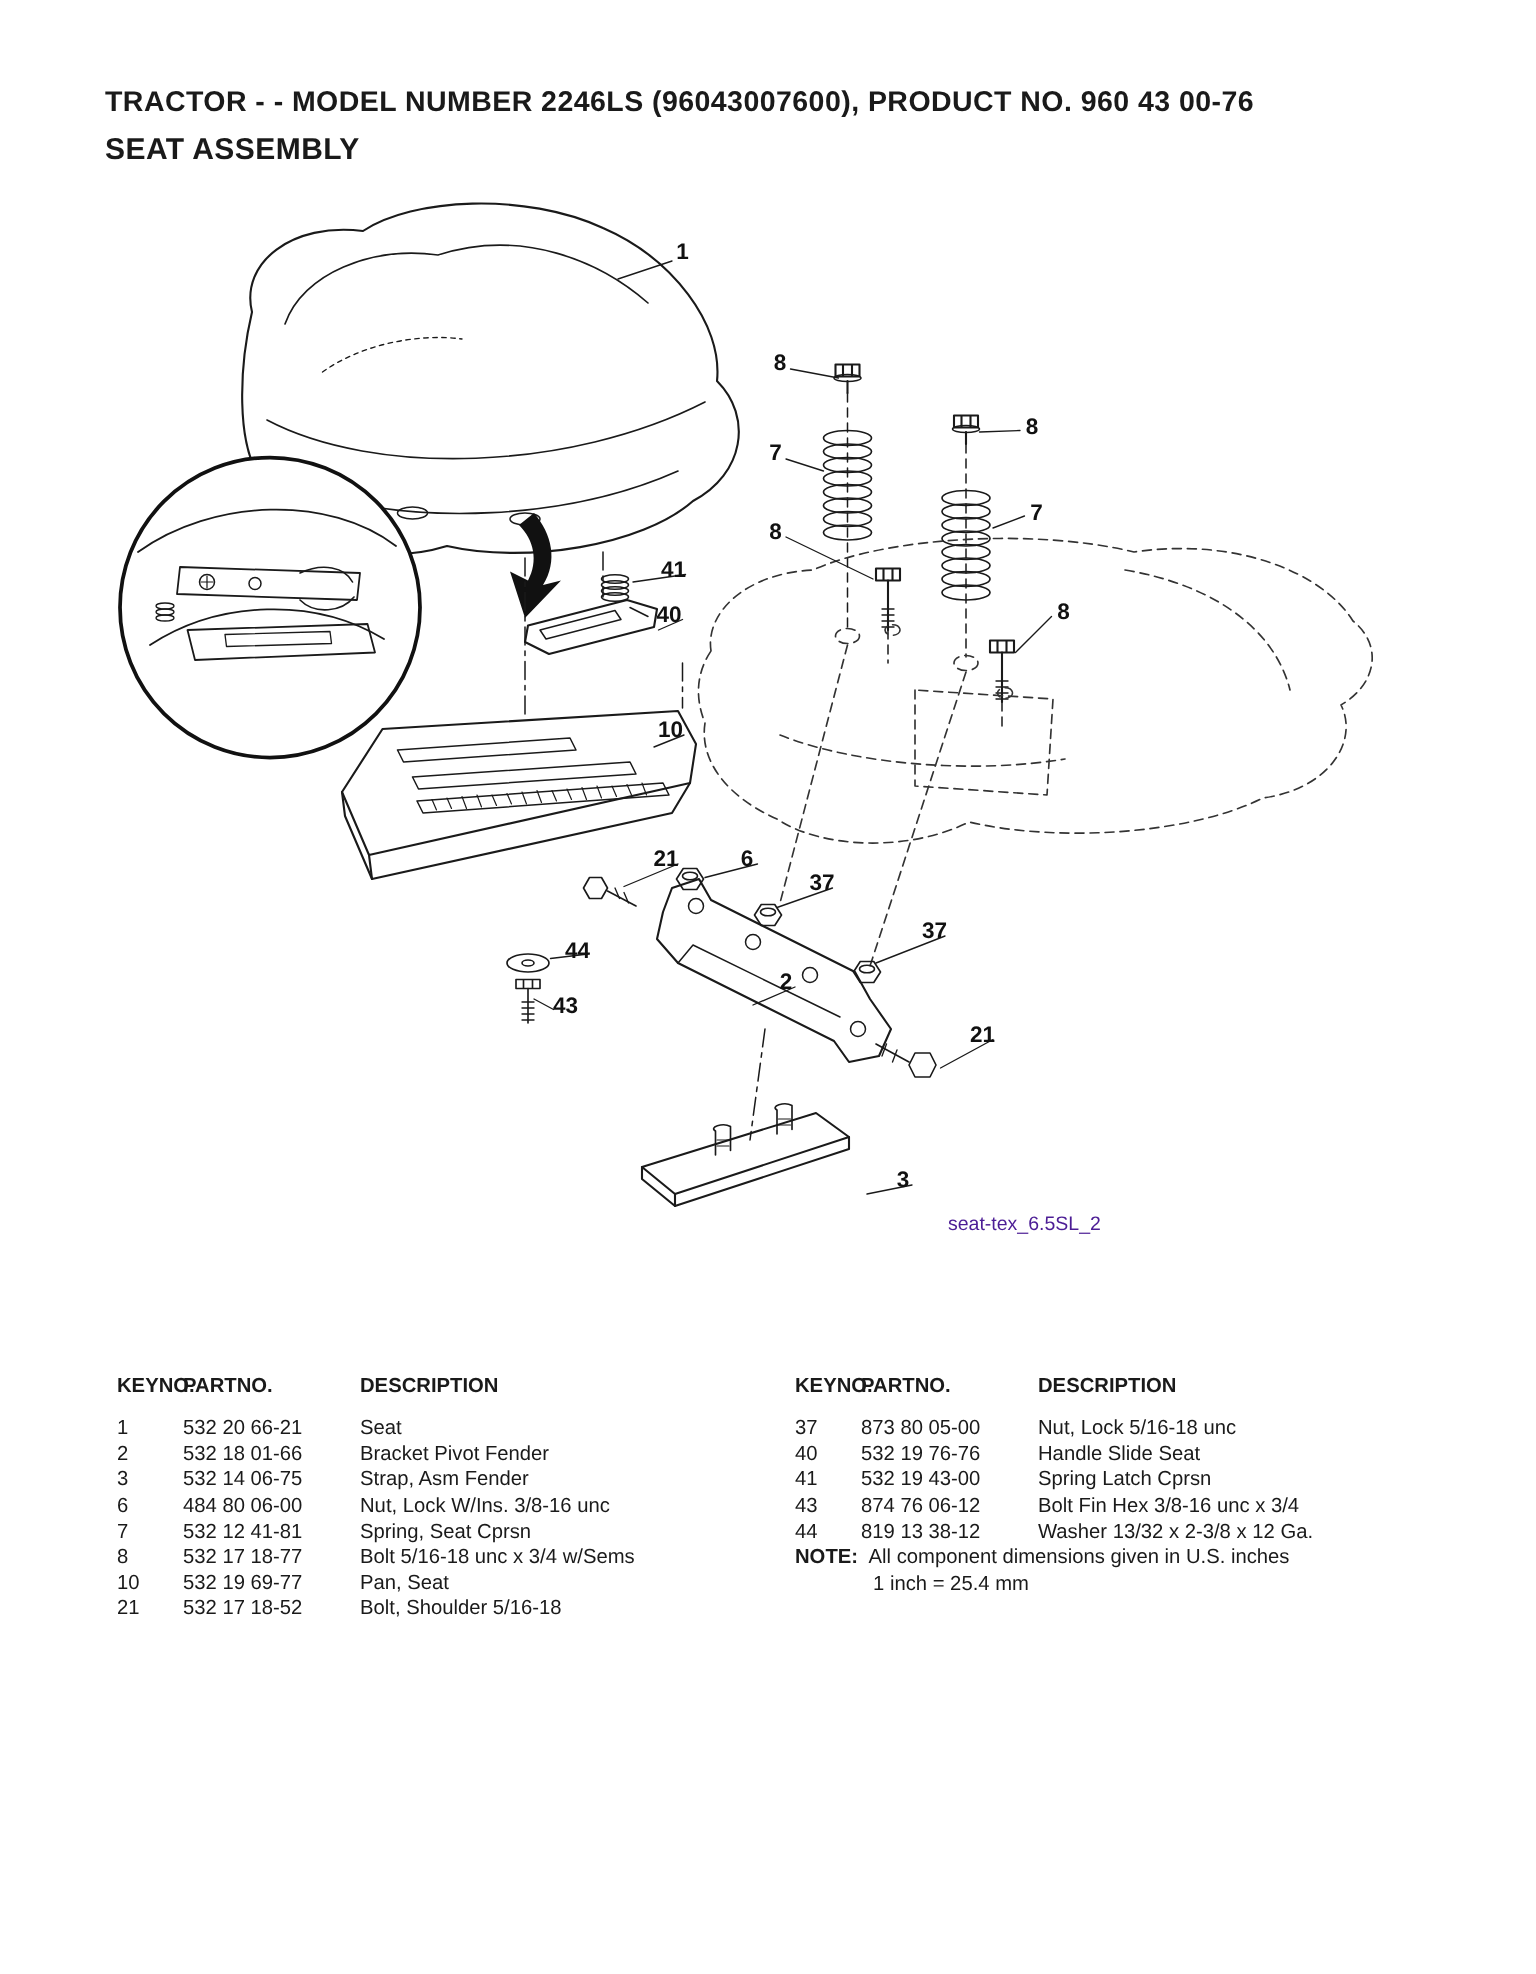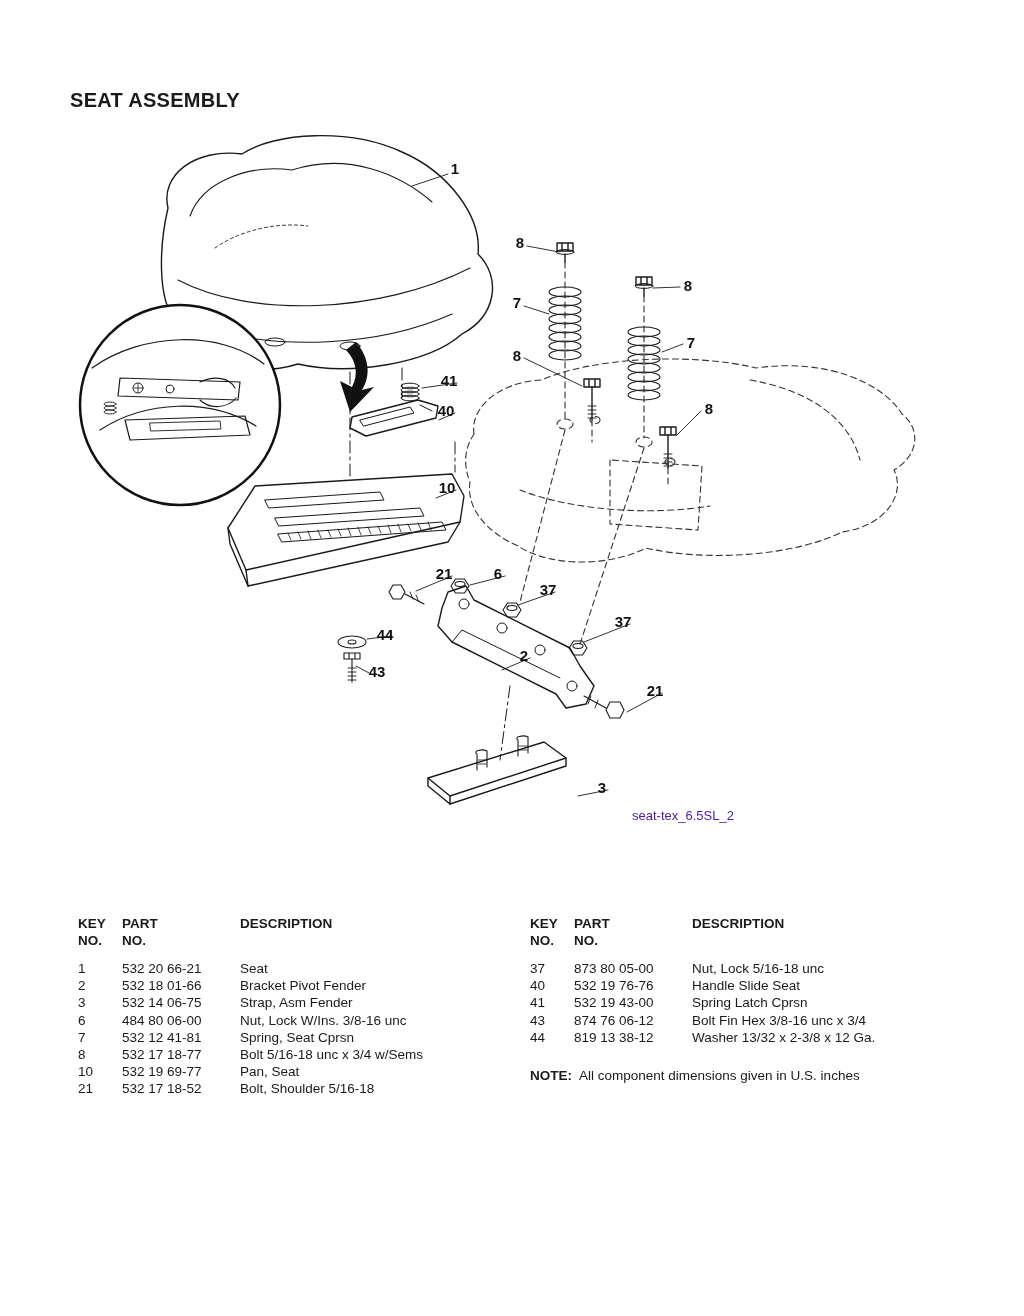--- a/index.html
+++ b/index.html
@@ -10,35 +10,36 @@
          white-space:nowrap;letter-spacing:.3px}
   .subtitle{position:absolute;left:70px;top:89px;font-size:20px;font-weight:bold;letter-spacing:.3px}
   .diagram{position:absolute;left:50px;top:130px;width:920px;height:720px}
   .diagram svg{position:absolute;left:0;top:0}
   .callout{position:absolute;transform:translate(-50%,-50%);font-size:15px;font-weight:bold;color:#111}
   .caption{position:absolute;left:582px;top:678px;font-size:13px;color:#4c1d95}
   .ptable{position:absolute;top:915px;font-size:13.5px;line-height:17.2px}
   .ptable.left{left:78px;width:436px}
   .ptable.right{left:530px;width:460px}
   .phead{display:flex;font-weight:bold;margin-bottom:11px}
-  .phead .cell{display:flex;flex-direction:column;justify-content:flex-start;line-height:17px}
+  .phead .cell{display:flex;justify-content:flex-start;line-height:17px}
   .c-key{width:44px}
   .c-part{width:118px}
   .c-desc{flex:1}
   .prow{display:flex}
-  .note{margin-top:21px;font-size:13.5px;line-height:17.5px}
+  .note{font-size:13.5px;line-height:17.5px}
   .nlabel{font-weight:bold;margin-right:7px}
   .note .l2{margin-left:52px}
   .pageno{position:absolute;left:0;right:0;top:1228px;text-align:center;font-size:15px;font-weight:bold}
 </style>
 </head>
 <body>
 
 <div class="page">
 
+  <div class="title">TRACTOR - - MODEL NUMBER 2246LS (96043007600), PRODUCT NO. 960 43 00-76</div>
   <div class="subtitle">SEAT ASSEMBLY</div>
 
   <div class="diagram">
     <svg width="920" height="720" viewBox="0 0 920 720">
       <g fill="none" stroke="#1a1a1a" stroke-width="1.4" stroke-linejoin="round" stroke-linecap="round">
 
         <g>
           <path d="M118,78 C110,45 145,18 192,24 C225,2 300,-2 352,22 C398,42 432,86 428,124 C452,148 446,186 412,204 C378,234 300,246 248,234 C196,250 142,230 126,192 C106,168 110,112 118,78 Z"></path>
           <path d="M140,86 C152,52 198,34 242,40 C298,22 350,44 382,72" stroke-width="1.1"></path>
           <path d="M128,150 C200,188 330,184 420,138" stroke-width="1.1"></path>
@@ -346,16 +347,17 @@
       <span class="c-desc">Bolt Fin Hex 3/8-16 unc x 3/4</span>
     </div>
     <div class="prow">
       <span class="c-key">44</span>
       <span class="c-part">819 13 38-12</span>
       <span class="c-desc">Washer 13/32 x 2-3/8 x 12 Ga.</span>
     </div>
 
     <div class="note">
       <span class="nlabel">NOTE:</span><span>All component dimensions given in U.S. inches</span>
+      <div class="l2">1 inch = 25.4 mm</div>
     </div>
   </div>
 
 </div>
 
 </body></html>

